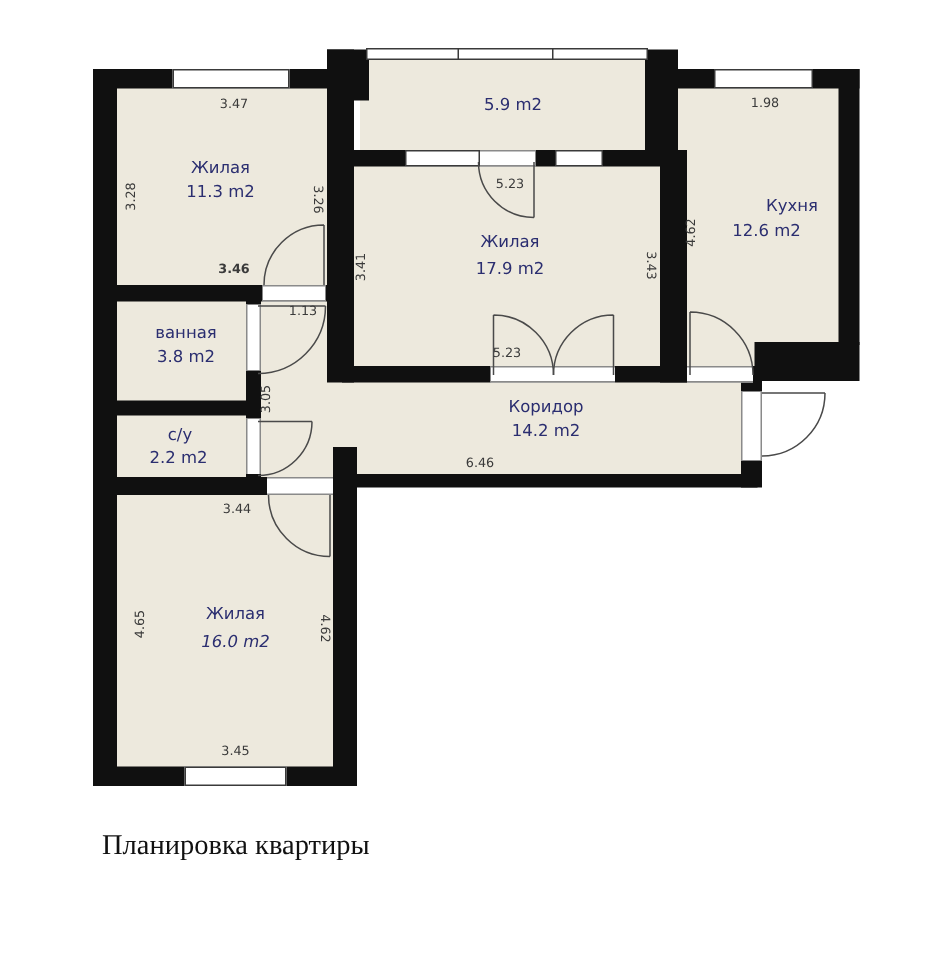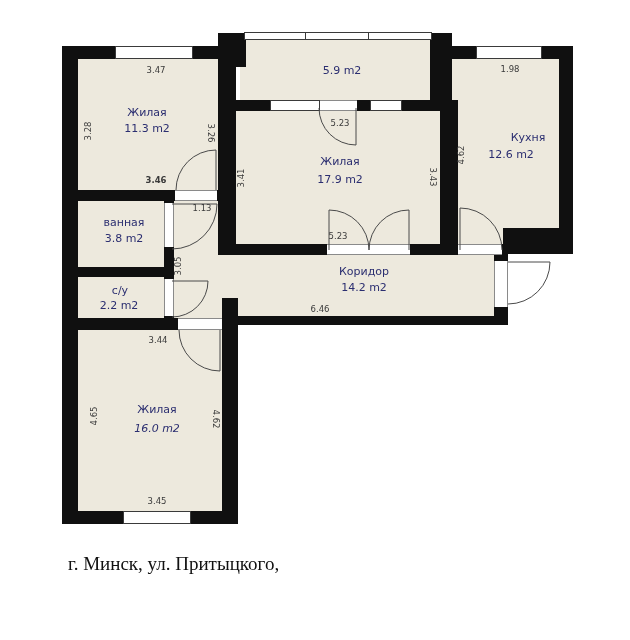--- a/index.html
+++ b/index.html
@@ -123,15 +123,15 @@
     <div class="dim" style="left:510px;top:69px;">1.98</div>
     <div class="dim vccw" style="left:461px;top:155px;">4.62</div>
     <div class="dim" style="left:320px;top:309px;">6.46</div>
     <div class="dim" style="left:158px;top:340px;">3.44</div>
     <div class="dim vccw" style="left:94px;top:416px;">4.65</div>
     <div class="dim vcw" style="left:216px;top:419px;">4.62</div>
     <div class="dim" style="left:157px;top:501px;">3.45</div>
   </div>
 
   <div class="caption">
-    <div>г. Минск, ул. Притыцкого,</div>
+    <div>Планировка квартиры</div>
   </div>
 </div>
 
 </body></html>

